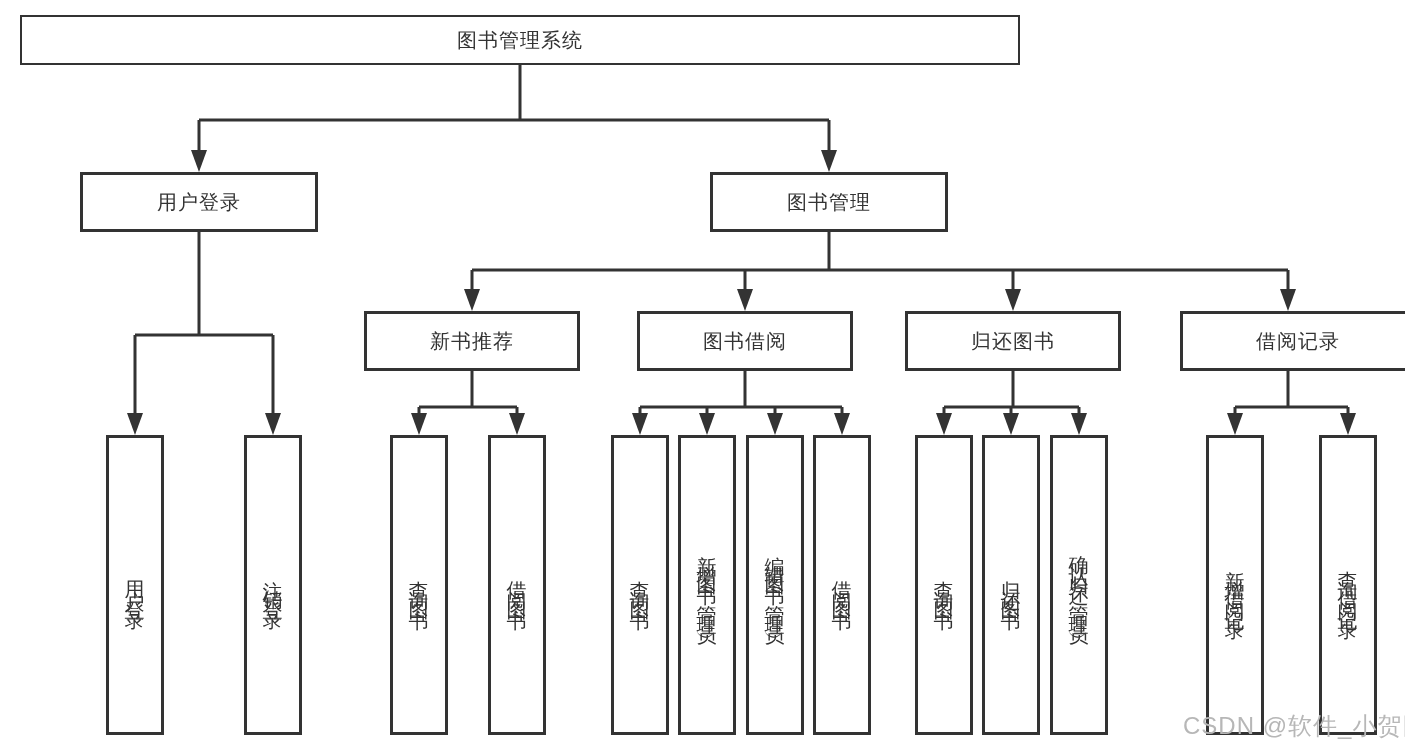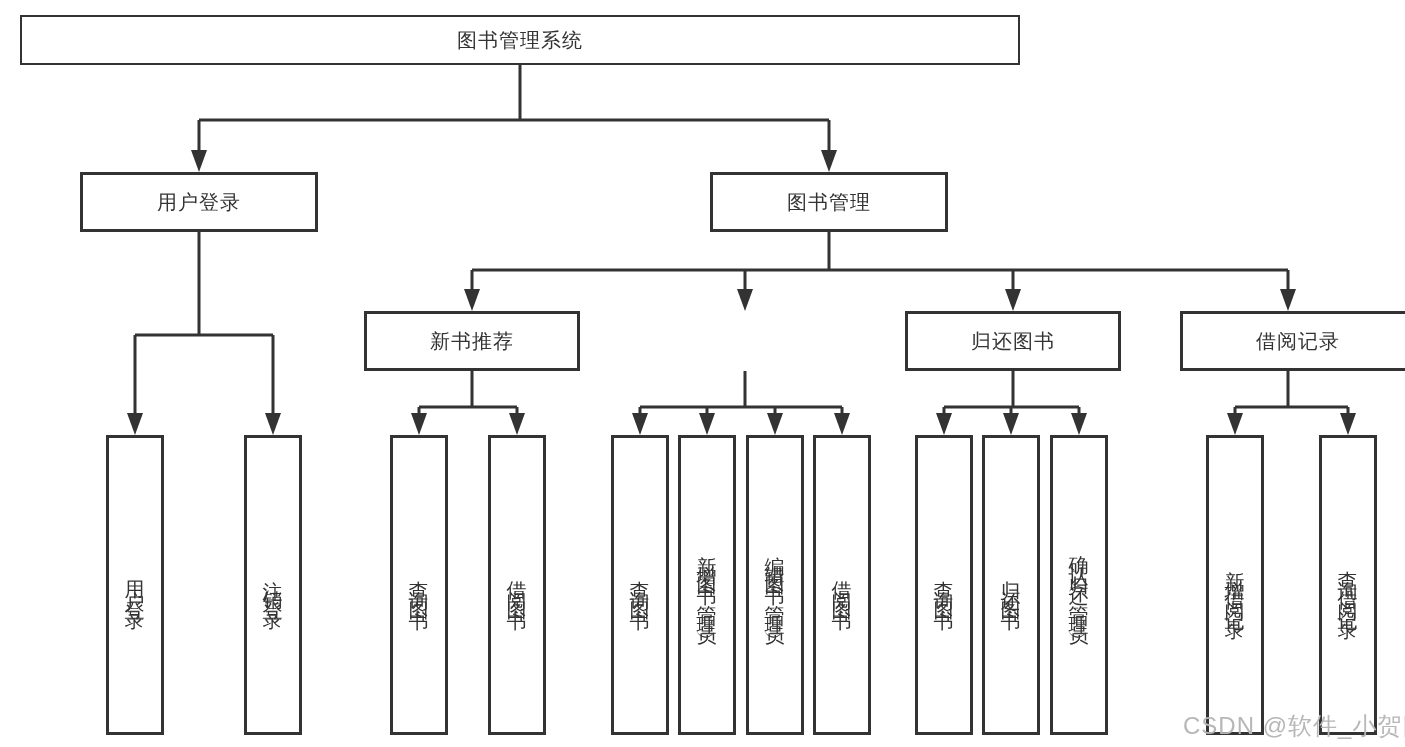--- a/index.html
+++ b/index.html
@@ -86,20 +86,23 @@
   <div class="box lvl2-a">
     <span class="hlabel">用户登录</span>
   </div>
   <div class="box lvl2-b">
     <span class="hlabel">图书管理</span>
   </div>
 
   <div class="box lvl3 l3-a">
     <span class="hlabel">新书推荐</span>
   </div>
+  <div class="box lvl3 l3-b">
+    <span class="hlabel">图书借阅</span>
+  </div>
   <div class="box lvl3 l3-c">
     <span class="hlabel">归还图书</span>
   </div>
   <div class="box lvl3 l3-d">
     <span class="hlabel">借阅记录</span>
   </div>
 
   <div class="box leaf leaf1">
     <span class="vlabel">用户登录</span>
   </div>

